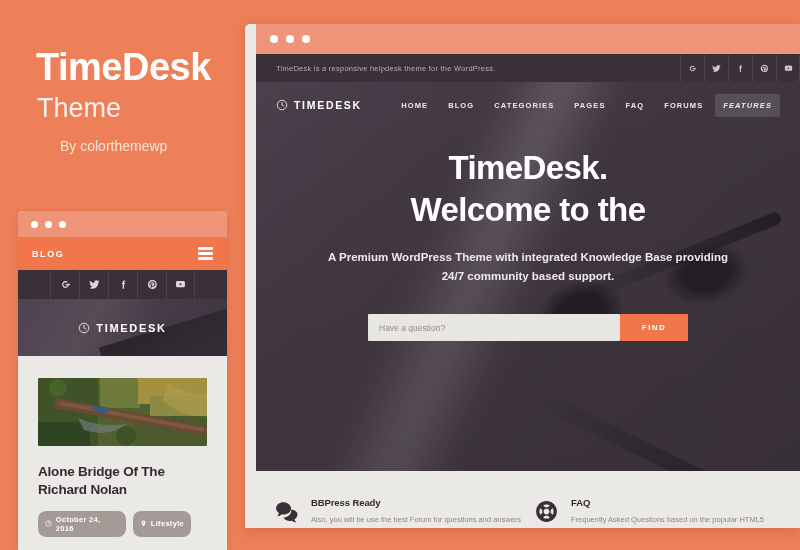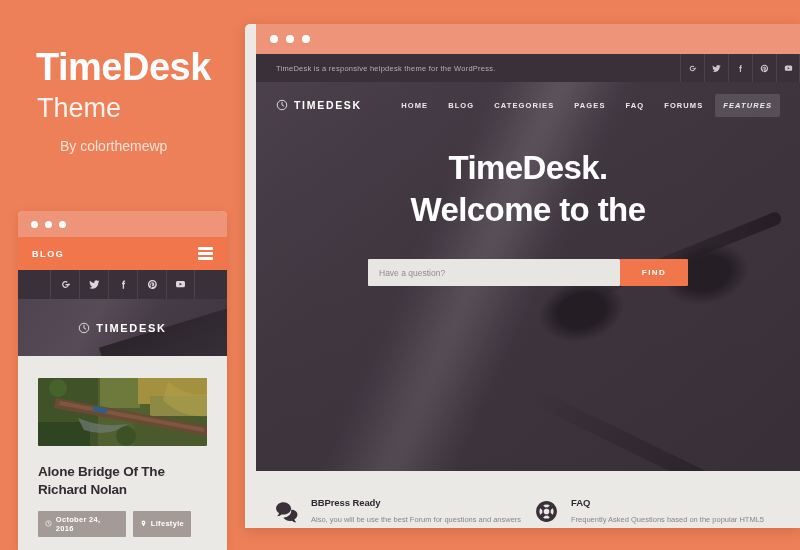--- a/index.html
+++ b/index.html
@@ -133,21 +133,21 @@
     letter-spacing: -0.2px;
   }
   #mobile-meta { margin-top: 12px; display: flex; gap: 7px; }
   .meta-badge {
     background: #A59B96;
     color: #fff;
     font-size: 7.5px;
     font-weight: bold;
     letter-spacing: 0.3px;
     padding: 4px 7px;
-    border-radius: 1px;
+    border-radius: 8px;
     display: flex; align-items: center; gap: 4px;
   }
   .meta-badge svg { width: 7px; height: 7px; fill: #fff; }
 
   
   #browser-mockup {
     position: absolute;
     left: 245px; top: 24px;
     width: 555px; height: 504px;
     background: #EBE9E5;
@@ -498,20 +498,21 @@
         <span class="nav-item">FORUMS</span>
         <span class="nav-item active">FEATURES</span>
       </span>
     </div>
 
     <div id="hero-content">
       <div id="hero-title">
         <div>TimeDesk.</div>
         <div>Welcome to the</div>
       </div>
+      <div id="hero-subtitle">A Premium WordPress Theme with integrated Knowledge Base providing 24/7 community based support.</div>
       <div id="hero-search">
         <input id="search-input" type="text" placeholder="Have a question?" style="">
         <button id="find-button">FIND</button>
       </div>
     </div>
   </div>
 
   <div id="features">
 
     <div class="feature">

